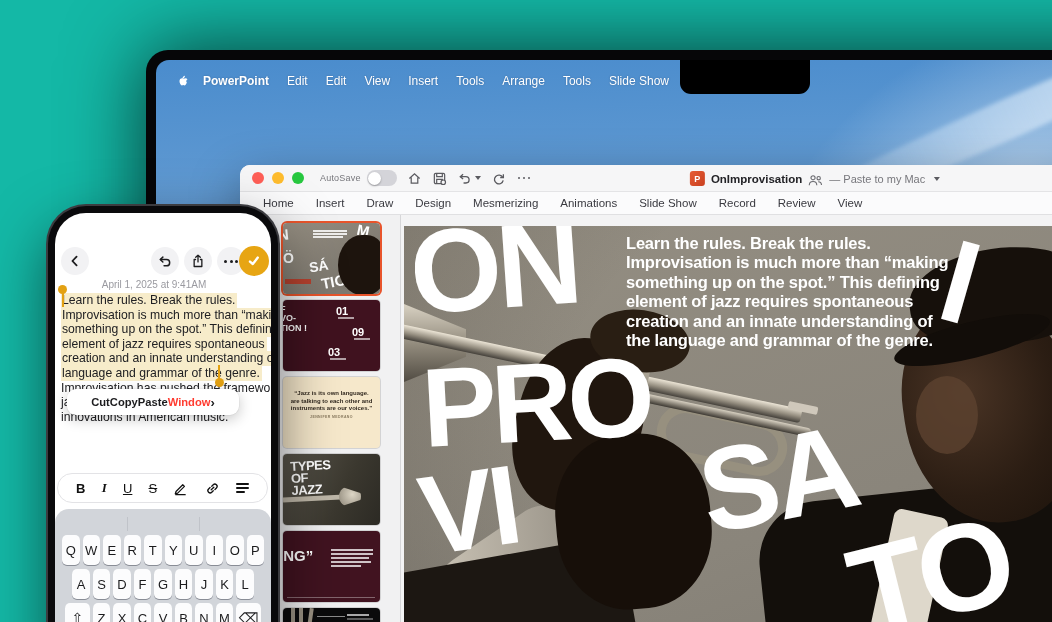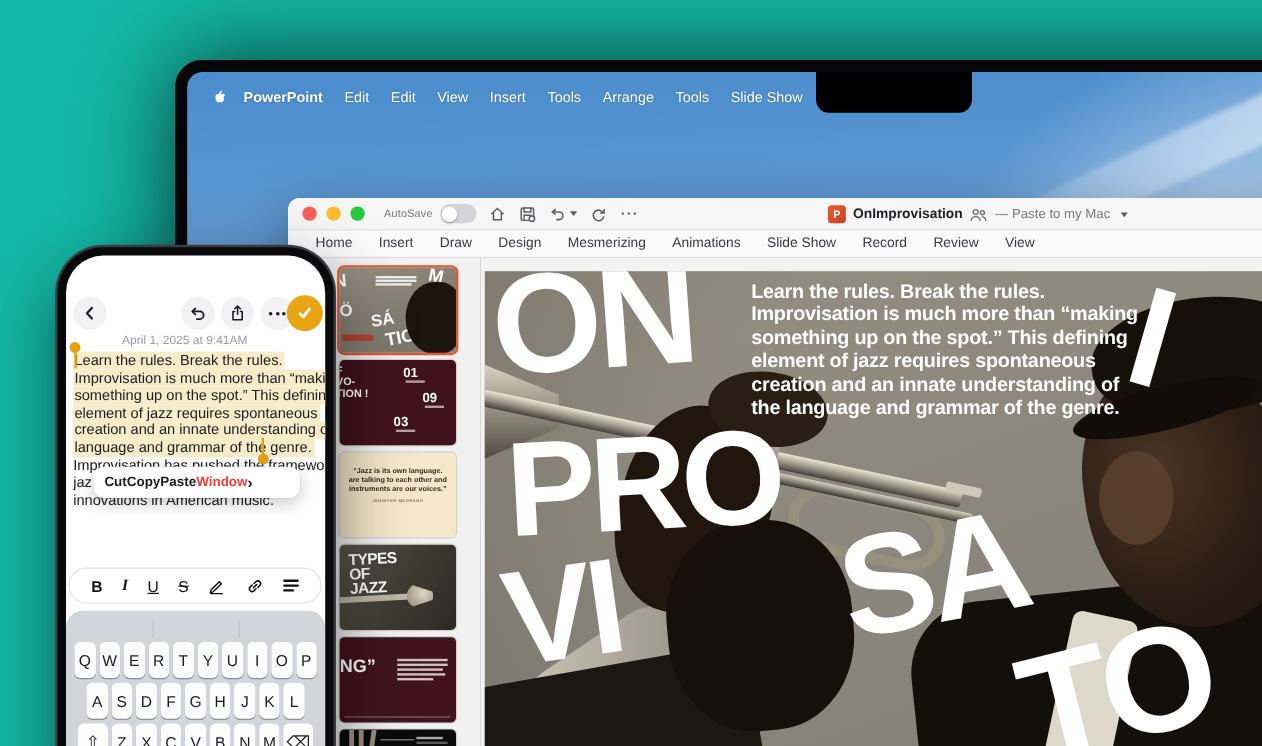--- a/index.html
+++ b/index.html
@@ -155,23 +155,23 @@
   .circ svg { width:14px; height:14px; }
   .circ.dots { letter-spacing:1px; }
   .circ.dots i { width:3px; height:3px; border-radius:50%; background:#1c1c1e; margin:0 1.2px; }
   .circ.check { background:#e7a513; }
   .dateline { position:absolute; left:0; top:66px; width:198px; text-align:center; font-size:10px; color:#9a9aa0; }
   .edit { position:absolute; left:6px; top:80px; width:206px; font-size:12.2px; line-height:14.6px; color:#202023; }
   .edit .ln { white-space:nowrap; }
   .edit .hl { background:#f7ecca; padding:0 2px 0 1px; display:inline-block; }
   .handle-dot { position:absolute; width:9px; height:9px; border-radius:50%; background:#e3a112; z-index:3; }
   .handle-bar { position:absolute; width:2px; height:14px; background:#e3a112; z-index:3; }
-  .ctx { position:absolute; left:23px; top:176px; width:172px; height:26px; background:#fff; border-radius:9px;
+  .ctx { position:absolute; left:12px; top:176px; width:172px; height:26px; background:#fff; border-radius:9px;
          box-shadow:0 4px 14px rgba(0,0,0,.22), 0 0 0 0.5px rgba(0,0,0,.06); display:flex; align-items:center;
-         justify-content:flex-start; padding:0 9px; z-index:4; }
+         justify-content:center; padding:0 9px; z-index:4; }
   .ctx .it { font-size:11.2px; font-weight:600; color:#1c1c1e; }
   .ctx .it.del { color:#ff3b30; }
   .ctx .chev { font-size:13px; font-weight:700; color:#1c1c1e; line-height:1; }
   .fmtbar { position:absolute; left:2px; top:260px; width:211px; height:30px; background:#fff; border:1px solid #e3e3e6;
             border-radius:15px; display:flex; align-items:center; justify-content:space-around; padding:0 10px; z-index:4; }
   .fmtbar .f { font-size:13px; font-weight:700; color:#111; }
   .fmtbar .fi { font-family:"Liberation Serif", serif; font-style:italic; font-weight:600; }
   .fmtbar .fu { text-decoration:underline; font-weight:500; }
   .fmtbar .fs { text-decoration:line-through; font-weight:500; }
   .fmtbar svg { width:15px; height:15px; }

